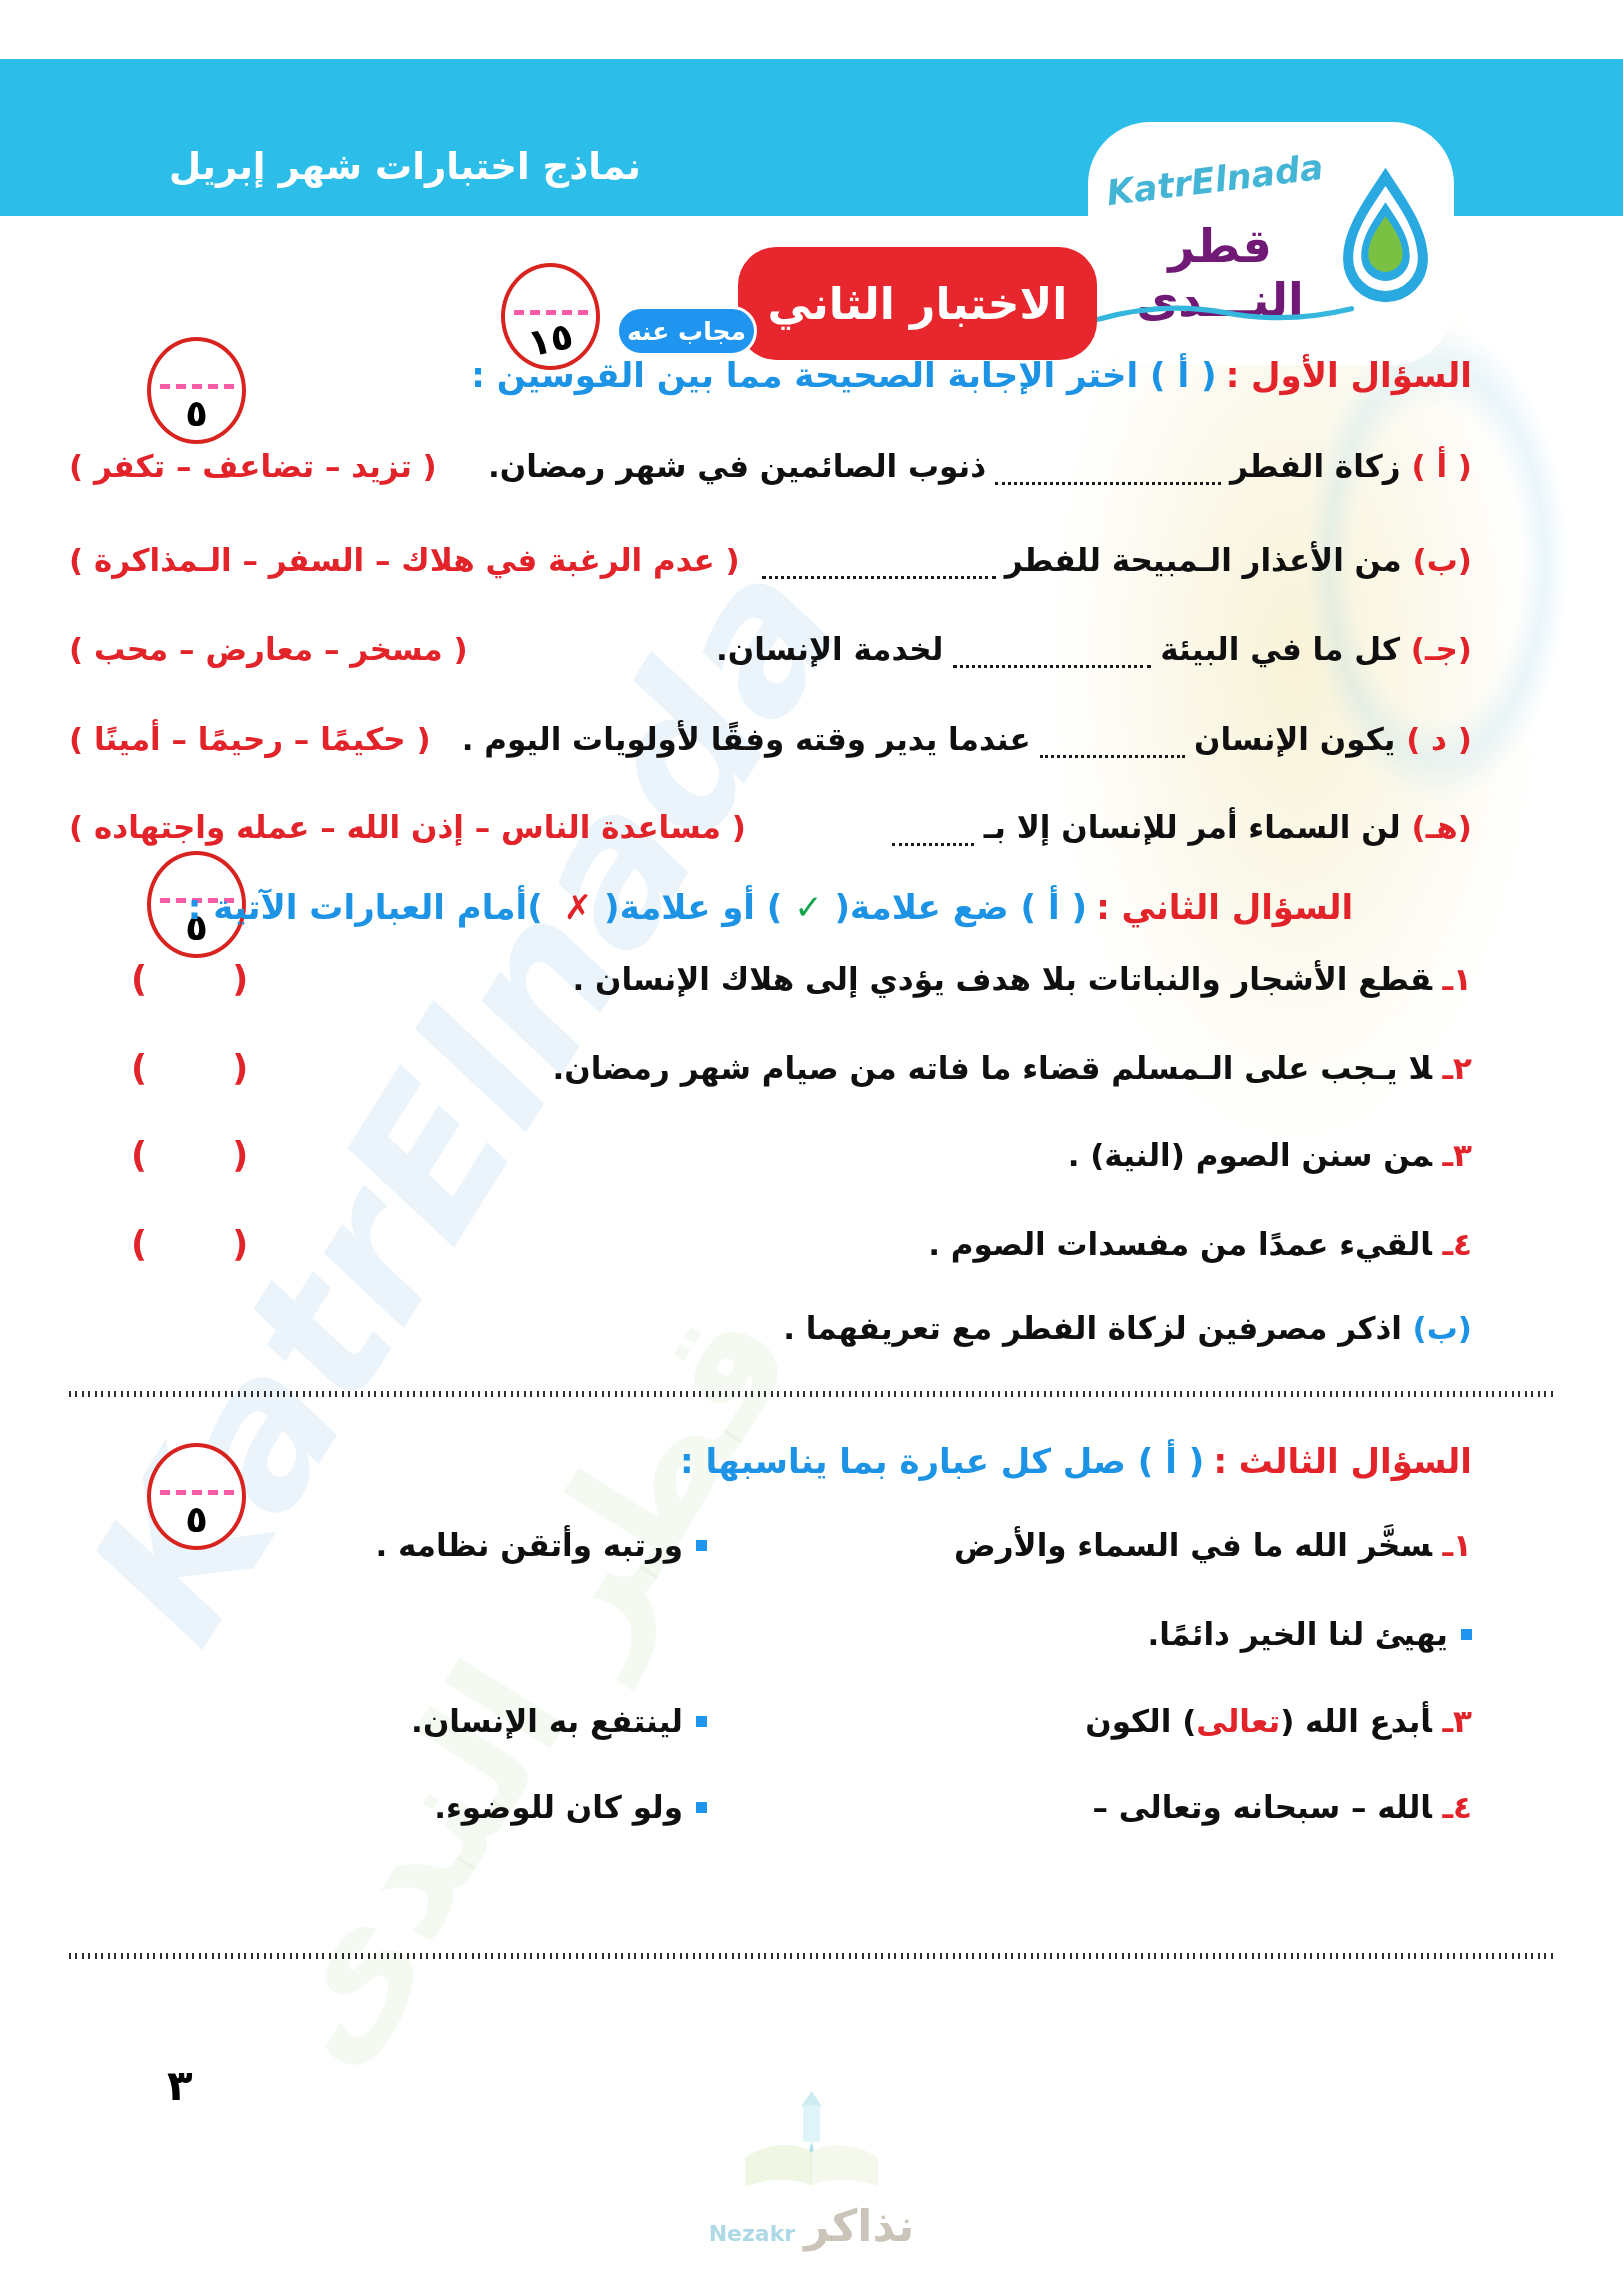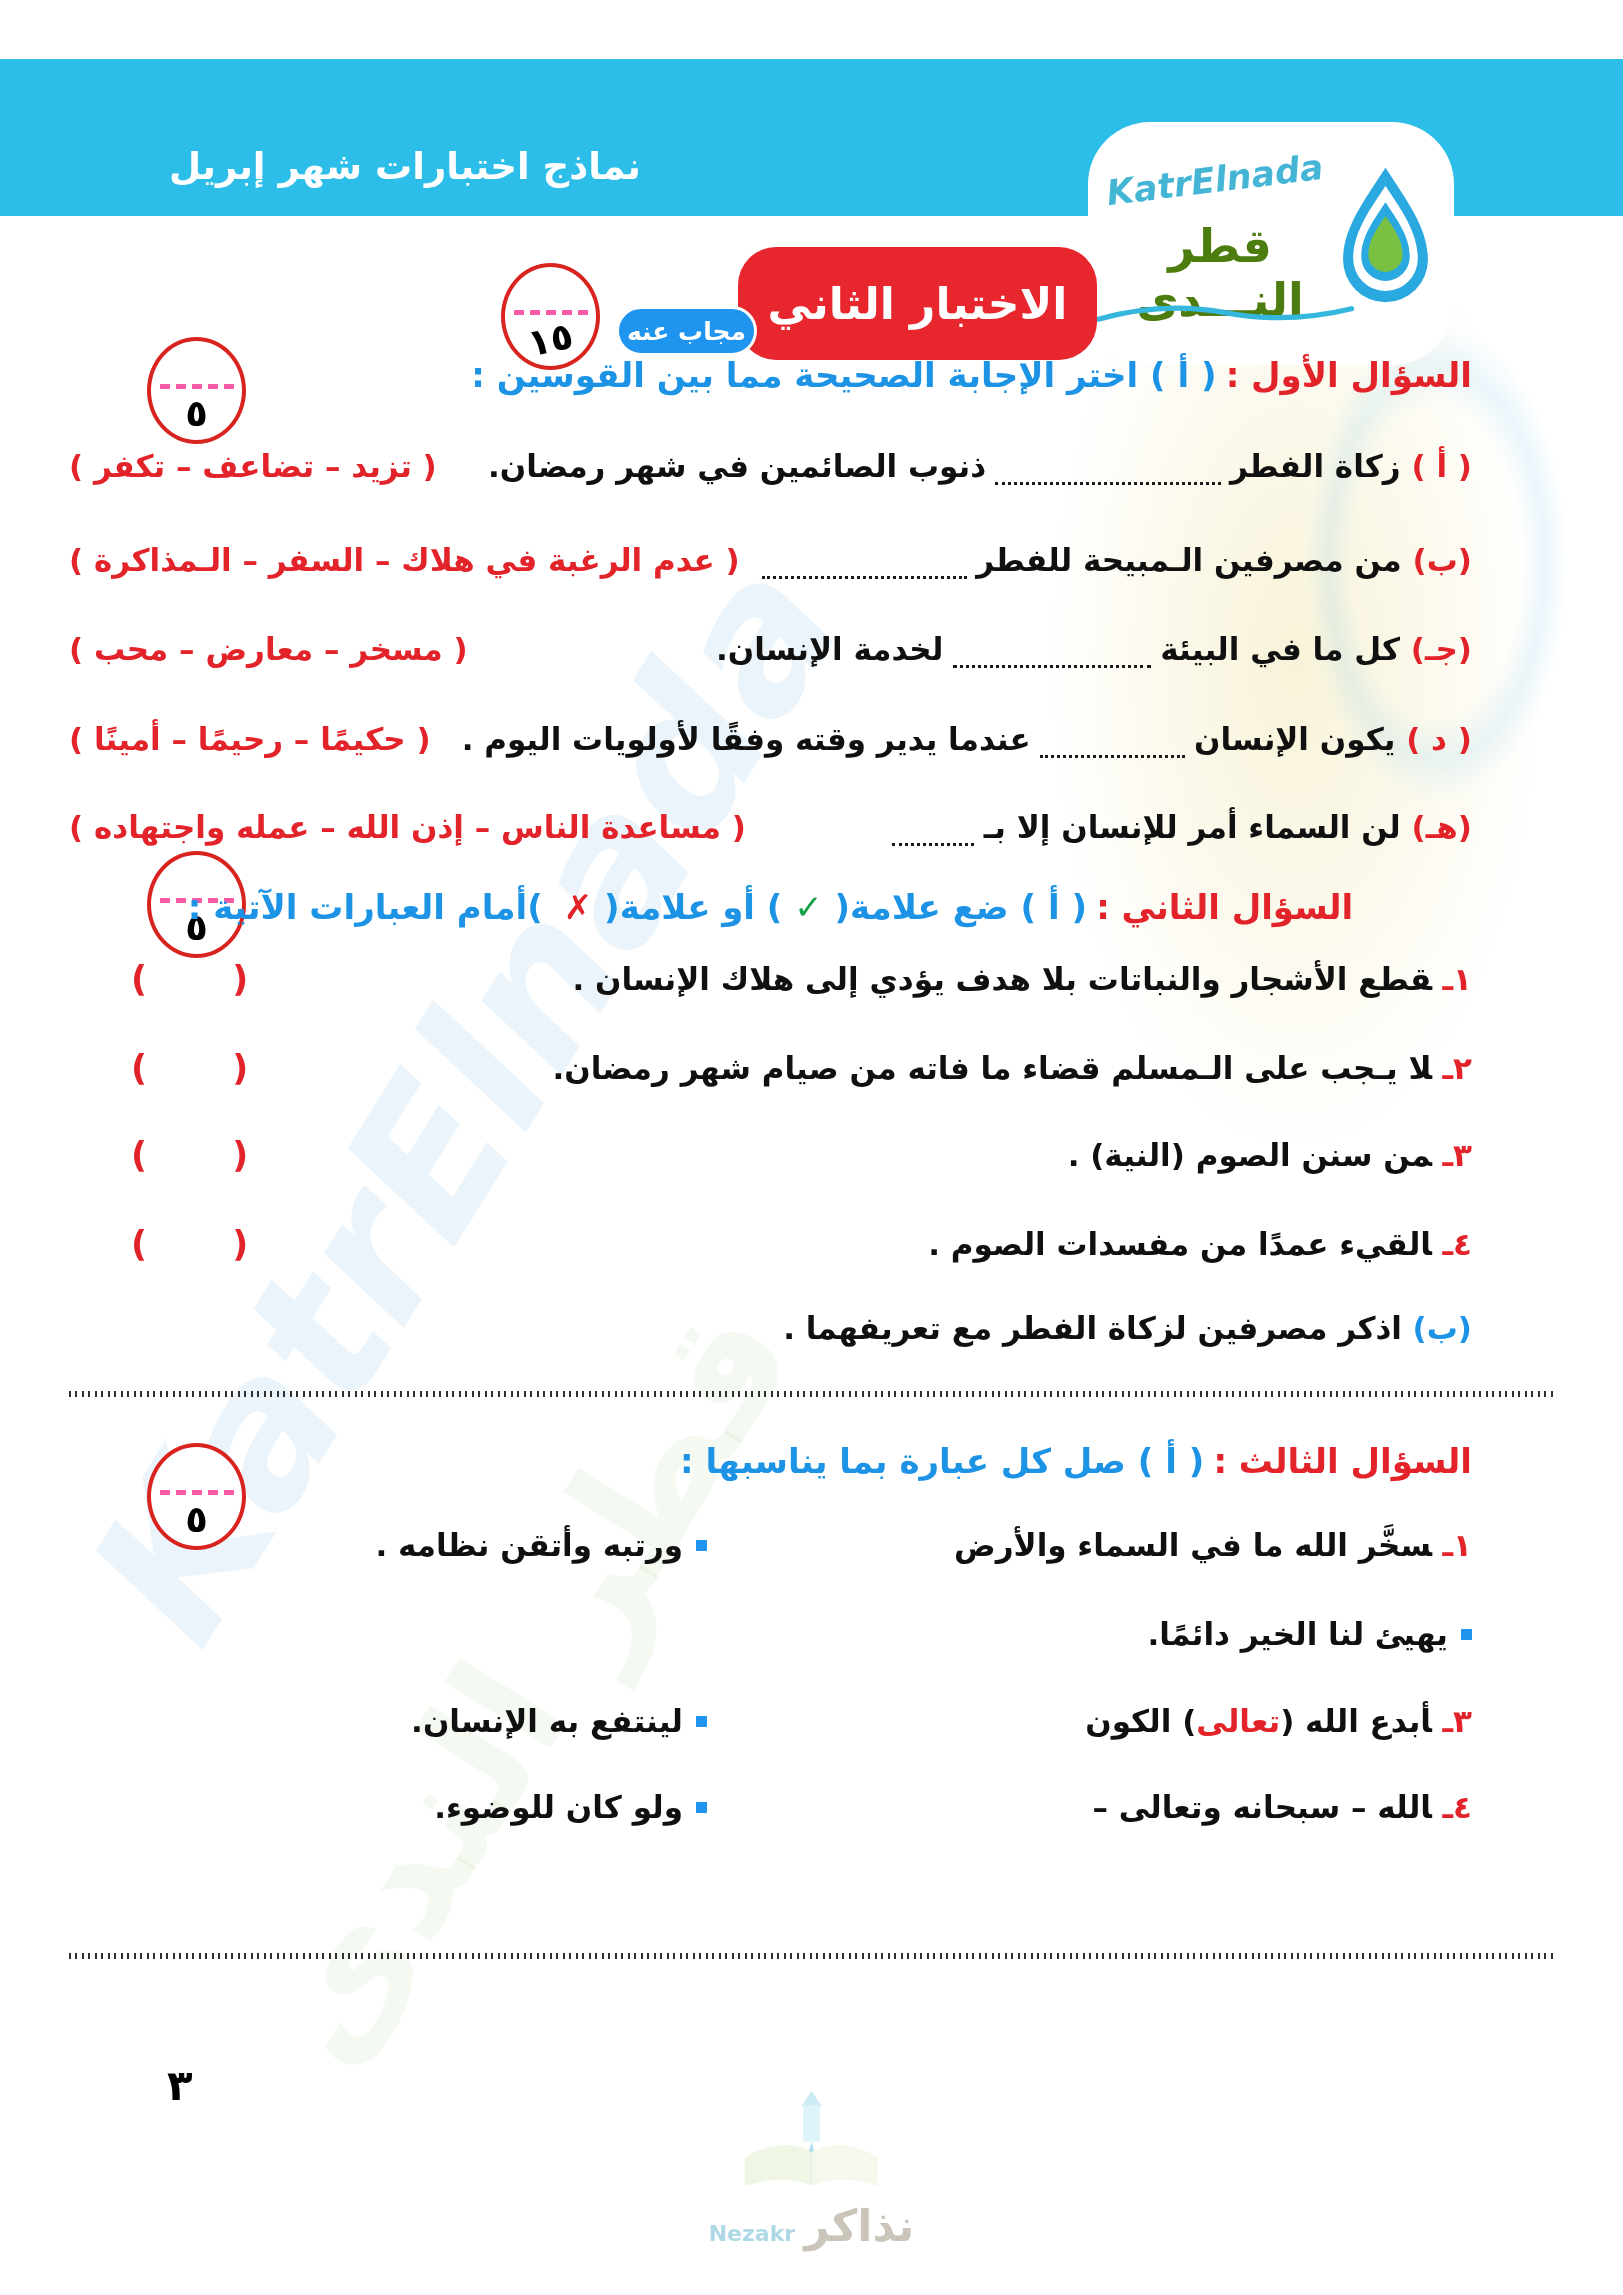--- a/index.html
+++ b/index.html
@@ -16,21 +16,21 @@
     color:rgba(90,170,215,0.13);transform:rotate(-58deg);transform-origin:left top;}
   .wm-arabic{left:216px;top:1996px;font-size:164px;white-space:nowrap;
     color:rgba(150,200,120,0.10);transform:rotate(-58deg);transform-origin:left top;}
 
   
   .header-bar{position:absolute;left:0;right:0;top:59px;height:157px;background:#2cbde9;}
   .header-title{position:absolute;left:169px;top:145px;color:#fff;font-size:37px;direction:rtl;}
   .logo-box{position:absolute;left:1088px;top:122px;width:366px;height:243px;background:#fff;border-radius:62px;}
   .logo-script{position:absolute;top:38px;right:128px;width:222px;text-align:center;color:#45b5d6;
     font-size:35px;font-style:italic;transform:rotate(-7deg);}
-  .logo-arabic{position:absolute;top:97px;right:116px;width:236px;text-align:center;color:#4d7c0f;
+  .logo-arabic{position:absolute;top:97px;right:116px;width:236px;text-align:center;color:#701a75;
     font-size:46px;direction:rtl;}
   .logo-wave{position:absolute;bottom:38px;right:98px;}
   .logo-drop{position:absolute;right:18.3px;top:41px;}
 
   
   .banner{position:absolute;left:738px;top:247px;width:359px;height:113px;background:#e8262d;
     border-radius:38px;display:flex;align-items:center;justify-content:center;color:#fff;font-size:44px;}
   .badge{position:absolute;left:616px;top:306px;width:141px;height:50px;background:#2095ef;
     border:3.3px solid #fff;border-radius:27.5px;display:flex;align-items:center;justify-content:center;
     color:#fff;font-size:25px;box-sizing:border-box;}
@@ -131,21 +131,21 @@
 
   <div class="row flexrow mcq r1" style="top:435px;">
     <span class="stmt"><span class="red">( أ )</span> <span>زكاة الفطر</span></span>
     <span class="dots"></span>
     <span class="stmt">ذنوب الصائمين في شهر رمضان.</span>
     <span class="gap"></span>
     <span class="red choices">( تزيد – تضاعف – تكفر )</span>
   </div>
 
   <div class="row flexrow mcq r2" style="top:529px;">
-    <span class="stmt"><span class="red">(ب)</span> <span>من مصرفين الـمبيحة للفطر</span></span>
+    <span class="stmt"><span class="red">(ب)</span> <span>من الأعذار الـمبيحة للفطر</span></span>
     <span class="dots"></span>
     <span class="stmt"></span>
     <span class="gap"></span>
     <span class="red choices">( عدم الرغبة في هلاك – السفر – الـمذاكرة )</span>
   </div>
 
   <div class="row flexrow mcq r3" style="top:618px;">
     <span class="stmt"><span class="red">(جـ)</span> <span>كل ما في البيئة</span></span>
     <span class="dots"></span>
     <span class="stmt">لخدمة الإنسان.</span>

